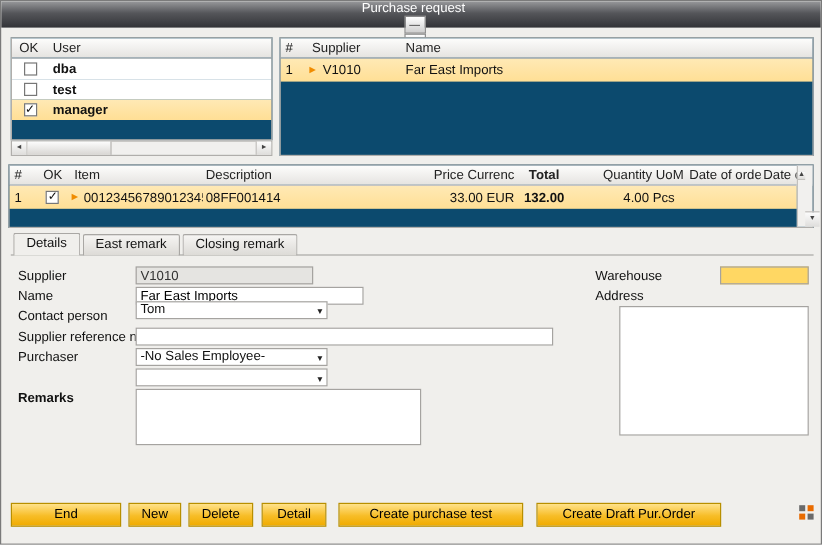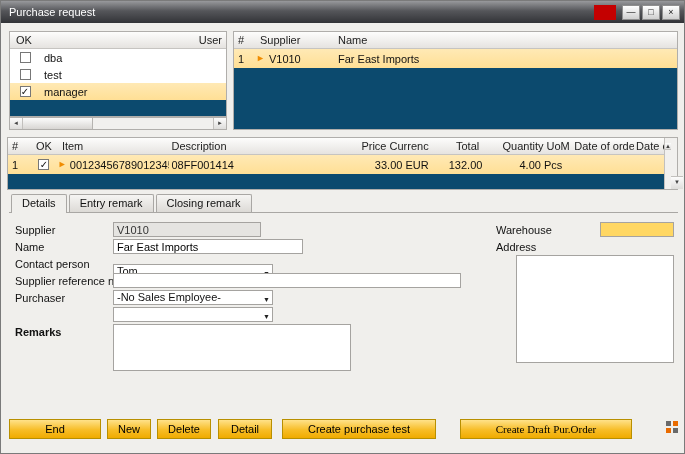--- a/index.html
+++ b/index.html
@@ -2,21 +2,21 @@
 <html><head>
 <meta charset="utf-8">
 <style>
   * { box-sizing: border-box; }
   body { margin:0; background:#ffffff; font-family:"Liberation Sans", sans-serif; font-size:11px; color:#111; }
   .window { position:relative; width:685px; height:454px; border:1px solid #7a7a7a; background:#f0efec; overflow:hidden; }
 
   
   .titlebar { position:absolute; top:0; left:0; right:0; height:22px;
     background:linear-gradient(180deg,#98999c 0%,#55565a 45%,#323337 100%);
-    display:flex; align-items:center; padding:0 4px 0 8px; color:#fff; }
+    display:flex; align-items:center; padding:0 4px 0 8px; color:#fff;flex-direction:column; }
   .titlebar .title { flex:1; font-size:11px; }
   .red-box { width:22px; height:15px; background:#c40000; margin-right:4px; }
   .winbtn { width:18px; height:15px; background:linear-gradient(#ffffff,#cfcfcf);
     border:1px solid #8f8f8f; color:#222; font-size:9px; line-height:13px; text-align:center; margin-left:2px; }
 
   
   .panel { position:absolute; background:#0c4a6e; border:1px solid #b0aeab; }
   .users-panel   { left:8px;   top:30px;  width:218px; height:86px; }
   .suppliers-panel { left:232px; top:30px; width:445px; height:99px; }
   .items-panel   { left:6px;   top:136px; width:671px; height:53px; }
@@ -27,52 +27,52 @@
   .row { display:flex; height:17px; align-items:center; background:#fff; }
   .row.tall { height:19px; }
   .row.selected { background:linear-gradient(#ffe9b5,#ffdf95); }
 
   .cb { width:11px; height:11px; border:1px solid #777; background:#fff; font-size:10px;
     line-height:9px; text-align:center; color:#111; }
   .larr { color:#f08c00; font-size:9px; line-height:11px; }
 
   
   .u-ok { width:30px; display:flex; justify-content:center; }
-  .u-user { flex:1; padding-left:4px; }
-  .th-user { flex:1; text-align:right; }
+  .u-user { flex:1; padding-left:4px;font-weight:bold; }
+  .th-user { flex:1; text-align:left; }
   .th-ok { width:30px; padding-left:6px; }
 
   
   .s-num { width:22px; padding-left:4px; }
   .s-code { width:80px; display:flex; align-items:center; gap:4px; }
   .s-name { flex:1; padding-left:2px; }
 
   
   .i-num{width:22px;padding-left:4px;} .i-ok{width:28px;display:flex;justify-content:center;}
   .i-item{width:112px;display:flex;align-items:center;gap:3px;overflow:hidden;}
   .i-desc{width:168px;padding-left:2px;}
   .i-price{width:100px;text-align:right;padding-right:8px;}
-  .i-total{width:62px;text-align:center;padding-right:4px;}
+  .i-total{width:62px;text-align:left;padding-right:4px;font-weight:bold;}
   .i-qty{width:72px;text-align:right;padding-right:8px;}
   .i-do{width:64px;padding-left:4px;} .i-dc{width:30px;padding-left:2px;}
 
   
   .hscroll { position:absolute; left:8px; top:116px; width:218px; height:13px;
     background:#f1f0ee; border:1px solid #b0aeab; display:flex; }
   .sarrow { width:13px; height:100%; font-size:6px; line-height:11px; text-align:center; color:#444;
     background:linear-gradient(#fcfcfc,#dedddb); border-right:1px solid #c2c0bd; }
   .sarrow.right { margin-left:auto; border-right:none; border-left:1px solid #c2c0bd; }
   .hthumb { width:70px; background:linear-gradient(#fcfcfc,#d8d6d3); border-right:1px solid #b5b3b0; }
   .vscroll { position:absolute; right:0; top:0; width:13px; height:100%;
     background:#f1f0ee; border-left:1px solid #c2c0bd; }
   .vscroll .sarrow { width:100%; height:13px; border-right:none; border-bottom:1px solid #c2c0bd; }
   .vscroll .sarrow.bottom { position:absolute; bottom:0; border-bottom:none; border-top:1px solid #c2c0bd; }
 
   
-  .tabs { position:absolute; left:10px; top:193px; display:flex; z-index:2; }
+  .tabs { position:absolute; left:10px; top:193px; display:flex; z-index:2;align-items:center; }
   .tab { height:18px; padding:2px 10px 0 10px; margin-right:2px; background:linear-gradient(#f6f5f3,#dcdad6);
     border:1px solid #a9a7a4; border-bottom:none; border-radius:2px 2px 0 0; }
   .tab.active { background:#f0efec; height:19px; }
   .tabline { position:absolute; left:8px; top:211px; width:669px; border-top:1px solid #a9a7a4; }
 
   
   .flabel { position:absolute; left:14px; height:15px; line-height:15px; }
   .rlabel { position:absolute; left:495px; height:15px; line-height:15px; }
   .tin { position:absolute; height:15px; border:1px solid #a5a3a0; background:#fff;
     font-family:"Liberation Sans",sans-serif; font-size:11px; padding:0 3px; line-height:13px; }
@@ -184,33 +184,33 @@
       <span class="i-dc"></span>
     </div>
     <div class="vscroll">
       <span class="sarrow">▲</span>
       <span class="sarrow bottom">▼</span>
     </div>
   </div>
 
   <div class="tabs">
     <span class="tab active">Details</span>
-    <span class="tab">Entry remark</span>
+    <span class="tab">East remark</span>
     <span class="tab">Closing remark</span>
   </div>
   <div class="tabline"></div>
 
   <span class="flabel" style="top:222px;">Supplier</span>
   <input class="tin disabled" style="left: 112px; top: 221px; width: 148px;" value="V1010">
 
   <span class="flabel" style="top:239px;">Name</span>
   <input class="tin" style="left: 112px; top: 238px; width: 190px;" value="Far East Imports">
 
   <span class="flabel" style="top:256px;">Contact person</span>
-  <div class="combo" style="left:112px; top:263px; width:160px;">
+  <div class="combo" style="left:112px; top:250px; width:160px;">
     <span>Tom</span>
     <span class="darr">▼</span>
   </div>
 
   <span class="flabel" style="top:273px;">Supplier reference nu</span>
   <input class="tin" style="left: 112px; top: 272px; width: 348px;" value="">
 
   <span class="flabel" style="top:290px;">Purchaser</span>
   <div class="combo" style="left:112px; top:289px; width:160px;">
     <span>-No Sales Employee-</span>
@@ -229,21 +229,21 @@
   <input class="tin mandatory" style="left: 599px; top: 221px; width: 74px;" value="">
 
   <span class="rlabel" style="top:239px;">Address</span>
   <div class="addrbox"></div>
 
   <div class="btn" style="left:8px;   width:92px;">End</div>
   <div class="btn" style="left:106px; width:44px;">New</div>
   <div class="btn" style="left:156px; width:54px;">Delete</div>
   <div class="btn" style="left:217px; width:54px;">Detail</div>
   <div class="btn" style="left:281px; width:154px;">Create purchase test</div>
-  <div class="btn" style="left:459px; width:172px;font-family:Liberation Serif, serif;">Create Draft Pur.Order</div>
+  <div class="btn" style="left:446px; width:154px;">Create Draft Pur.Order</div>
 
   <div class="grip">
     <span class="g1"></span>
       <span class="g2"></span>
     <span class="g3"></span>
       <span class="g4"></span>
   </div>
 
 </div>
 

